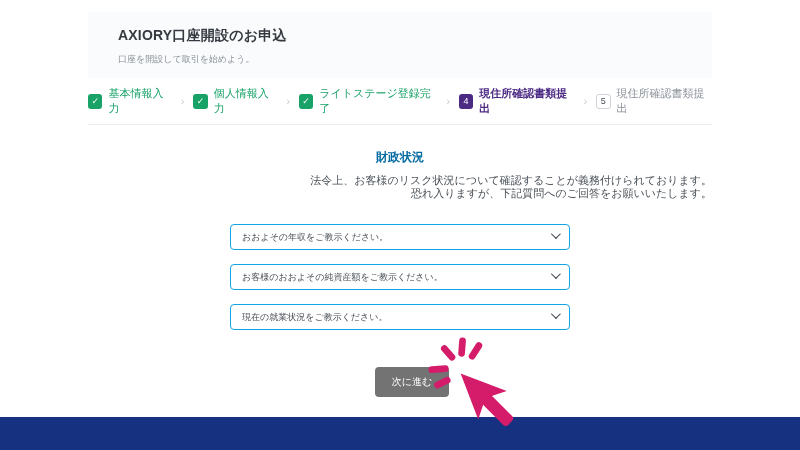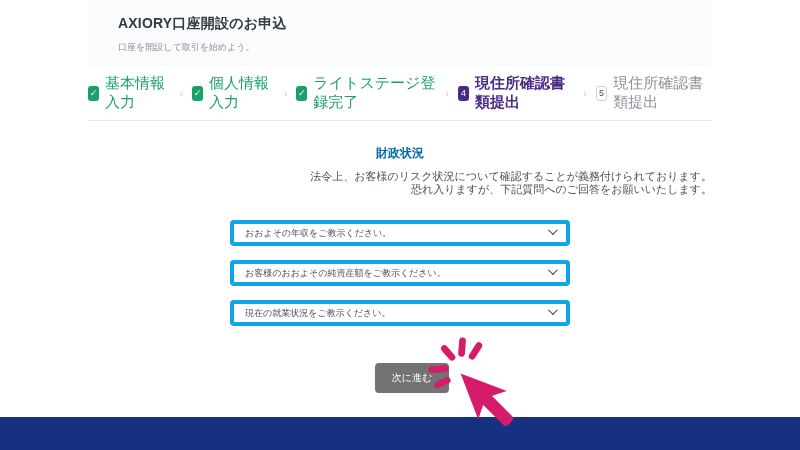--- a/index.html
+++ b/index.html
@@ -1,42 +1,42 @@
 <!DOCTYPE html>
 <html><head>
 <meta charset="utf-8">
 <style>
   * { margin:0; padding:0; box-sizing:border-box; }
   body { background:#ffffff; font-family:"Liberation Sans", sans-serif; }
   .page { position:relative; width:800px; height:450px; background:#ffffff; overflow:hidden; }
 
-  .card { width:624px; margin:0 auto; }
+  .card { width:624px; margin:12px auto; }
   .card-header { background:#fafbfc; height:66px; padding:15px 0 0 30px; }
   .page-title { font-size:14px; font-weight:bold; color:#343a40; letter-spacing:.2px; }
   .page-subtitle { font-size:9px; color:#8a9199; margin-top:8px; }
 
   .stepper { display:flex; align-items:center; justify-content:center; gap:9px;
              padding:8px 0; border-bottom:1px solid #e9ecef; background:#fff; }
   .step { display:flex; align-items:center; gap:6px; }
   .chip { width:15px; height:15px; border-radius:3px; display:flex; align-items:center;
           justify-content:center; font-size:9px; line-height:1; }
   .chip.done    { background:#18a268; color:#fff; }
   .chip.current { background:#4b2a84; color:#fff; }
   .chip.upcoming{ background:#fff; border:1px solid #ced4da; color:#495057; }
-  .step-label { font-size:15px; }
+  .step-label { font-size:11px; }
   .step.done    .step-label { color:#18a268; }
   .step.current .step-label { color:#4b2a84; font-weight:bold; }
   .step.upcoming .step-label { color:#8a9199; }
   .sep { color:#c6cbd0; font-size:10px; }
 
   .section-title { text-align:center; font-size:12px; font-weight:bold; color:#0369a1; margin-top:24px; }
   .desc { text-align:right; font-size:11px; color:#495057; line-height:13px; margin-top:8px; }
 
   .selects { width:340px; margin:24px auto 0; }
-  .select-box { height:26px; border:4px solid #0ea5e9; border-radius:4px; background:#fff;
+  .select-box { height:26px; border:1px solid #0ea5e9; border-radius:4px; background:#fff;
                 display:flex; align-items:center; justify-content:space-between;
                 padding:8px 11px; margin-bottom:14px; cursor:pointer; }
   .select-box .ph { font-size:9px; color:#495057; }
   .chev { width:7px; height:7px; border-right:1.4px solid #343a40; border-bottom:1.4px solid #343a40;
           transform:rotate(45deg) translateY(-2px); margin-top:-3px; }
 
   .btn-row { text-align:center; margin-top:37px; }
   .next-btn { position:relative; left:12px; display:inline-block; background:#737373; color:#ffffff;
               font-size:10px; padding:8px 17px; border:none; border-radius:4px;
               font-family:"Liberation Sans", sans-serif; cursor:pointer; }

